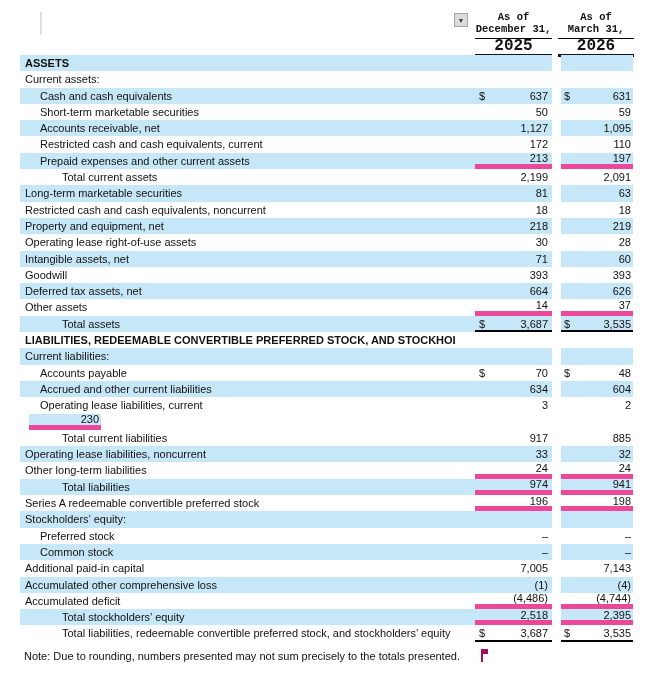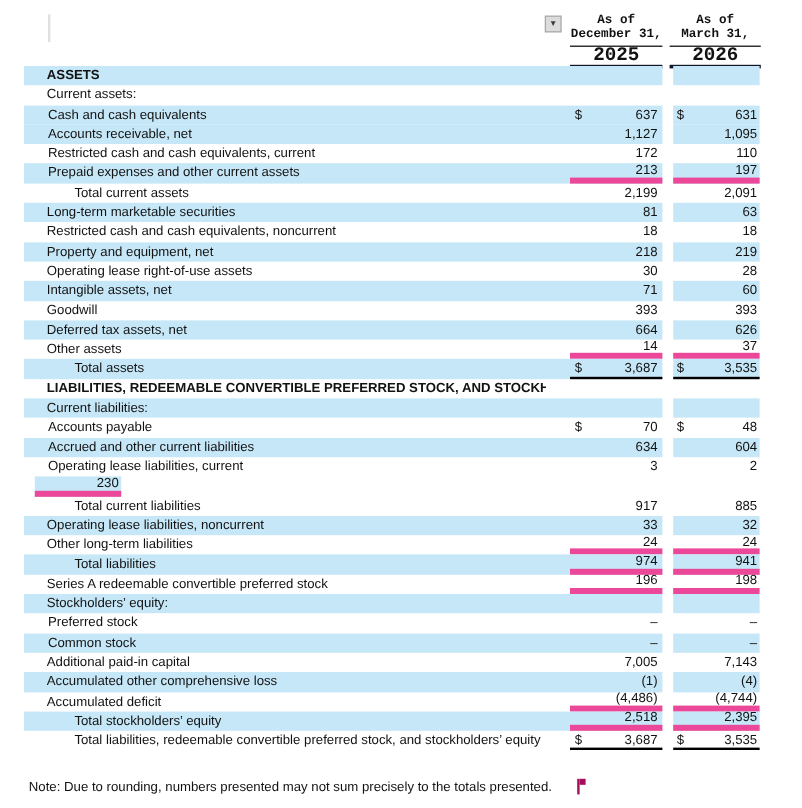--- a/index.html
+++ b/index.html
@@ -14,21 +14,21 @@
     cursor:pointer;
   }
   .dropdown .tri{font-size:7px;line-height:7px;color:#3c3c3c;}
   .hdr-col{position:absolute;top:12px;text-align:center;font-family:Liberation Mono, monospace;}
   .hdr-period{font-weight:bold;font-size:10.5px;line-height:11.5px;border-bottom:1px solid #000;padding-bottom:3px;}
   .hdr-year{font-weight:bold;font-size:16px;line-height:15px;border-bottom:3px solid #0f172a;}
   .table{position:absolute;left:20px;top:55px;width:613px;}
   .row{display:flex;height:16.3px;font-size:11px;line-height:16.3px;white-space:nowrap;}
   .lblc1{width:532px;display:flex;}
   .label{flex:1;overflow:hidden;}
-  .ind0 .label{padding-left:19px;}
+  .ind0 .label{padding-left:5px;}
   .ind1 .label{padding-left:20px;}
   .ind2 .label{padding-left:42px;}
   .bold .label{font-weight:bold;}
   .c1{width:97px;box-sizing:border-box;}
   .c1 .rulearea{margin-left:20px;height:100%;display:flex;justify-content:space-between;
     padding:0 4px;box-sizing:border-box;}
   .gap{width:9px;}
   .c2{width:72px;height:100%;display:flex;justify-content:space-between;
     padding:0 2px 0 3px;box-sizing:border-box;}
   .shaded .lblc1,.shaded .c2{background:#c6e7f7;}
@@ -111,20 +111,36 @@
           </div>
         </div>
       </div>
       <div class="gap"></div>
       <div class="c2">
         <span>$</span>
         <span>631</span>
       </div>
     </div>
 
+    <div class="row ind1">
+      <div class="lblc1">
+        <div class="label">Short-term marketable securities</div>
+        <div class="c1">
+          <div class="rulearea">
+            <span></span>
+            <span>50</span>
+          </div>
+        </div>
+      </div>
+      <div class="gap"></div>
+      <div class="c2">
+        <span></span>
+        <span>59</span>
+      </div>
+    </div>
 
     <div class="row ind1 shaded">
       <div class="lblc1">
         <div class="label">Accounts receivable, net</div>
         <div class="c1">
           <div class="rulearea">
             <span></span>
             <span>1,127</span>
           </div>
         </div>

